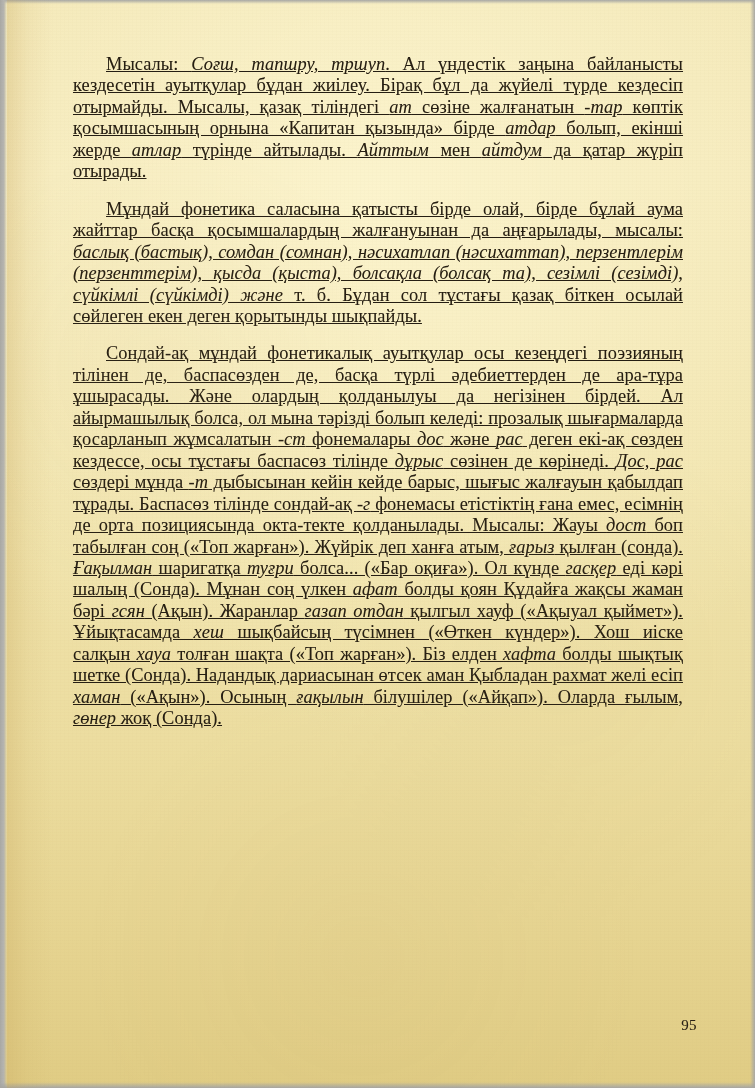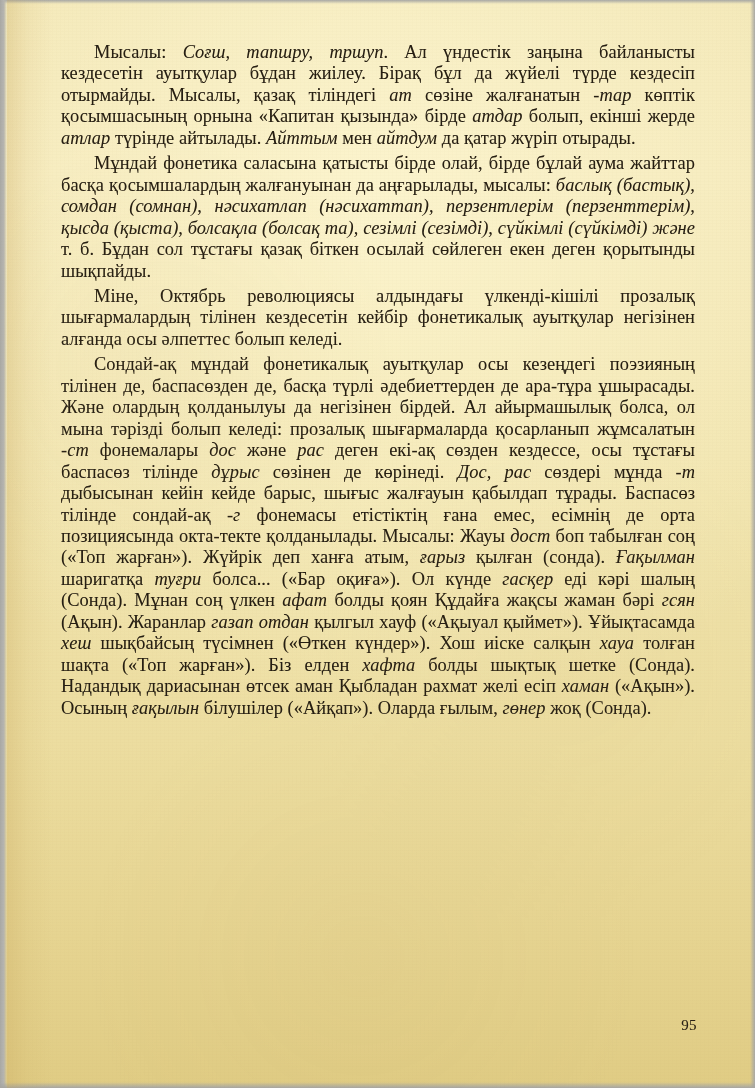--- a/index.html
+++ b/index.html
@@ -65,23 +65,24 @@
     left: 57px;
     top: 38px;
     width: 642px;
     font-size: 18.4px;
     line-height: 21.45px;
     text-align: justify;
     text-justify: inter-word;
     letter-spacing: .05px;
   }
   p.para {
-    margin: 4px;
+    margin: 16px;
     text-indent: 33px;
     hyphens: manual;
+    text-decoration: underline;
   }
   .i { font-style: italic; }
   #folio {
     position: absolute;
     right: 58px;
     bottom: 54px;
     font-size: 15px;
     letter-spacing: .4px;
     color: #2a2216;
   }
@@ -97,20 +98,19 @@
 
   <div id="edge-top"></div>
   <div id="edge-left"></div>
   <div id="edge-right"></div>
   <div id="edge-bottom"></div>
   <div id="gutter"></div>
 
   <div id="textblock">
       <p class="para"><span>Мысалы: </span><span class="i">Соғш, тапшру, тршуп</span><span>. Ал үндестік заңына байланысты кездесетін ауытқулар бұдан  жиілеу. Бірақ бұл да жүйелі түрде кездесіп отырмайды. Мысалы, қазақ тіліндегі </span><span class="i">ат</span><span> сөзіне жалғанатын </span><span class="i">-тар</span><span> көптік қосымшасының орнына «Капитан қызында» бірде </span><span class="i">атдар</span><span> болып, екінші жерде </span><span class="i">атлар</span><span> түрінде  айтылады. </span><span class="i">Айттым</span><span> мен </span><span class="i">айтдум</span><span> да қатар жүріп отырады.</span></p>
       <p class="para"><span>Мұндай фонетика саласына қатысты бірде  олай, бірде бұлай аума жайттар басқа қосымшалардың жалғануынан да аңғарылады, мысалы: </span><span class="i">баслық (бастық), сомдан (сомнан), нәсихатлап (нәсихаттап), перзентлерім (перзенттерім), қысда (қыста), болсақла (болсақ та), сезімлі (сезімді), сүйкімлі (сүйкімді) және</span><span> т. б. Бұдан сол тұстағы қазақ біткен осылай сөйлеген екен деген қорытынды шықпайды.</span></p>
-      <p class="para"><span>Міне, Октябрь революциясы алдындағы үлкенді-кішілі прозалық шығармалардың тілінен  кездесетін кейбір фонетикалық ауытқулар негізінен алғанда осы әлпеттес болып келеді.</span></p>
       <p class="para"><span>Сондай-ақ мұндай фонетикалық ауытқулар осы кезеңдегі поэзияның тілінен де, баспасөзден де, басқа түрлі әдебиеттерден де ара-тұра ұшырасады. Және олардың қолданылуы да негізінен бірдей. Ал айырмашылық болса, ол мына тәрізді  болып келеді:  прозалық шығармаларда қосарланып жұмсалатын </span><span class="i">-ст</span><span>  фонемалары </span><span class="i">дос</span><span> және </span><span class="i">рас</span><span> деген екі-ақ сөзден кездессе,  осы тұстағы баспасөз тілінде  </span><span class="i">дұрыс</span><span> сөзінен  де көрінеді. </span><span class="i">Дос, рас</span><span> сөздері мұнда </span><span class="i">-т</span><span> дыбысынан кейін кейде барыс, шығыс жалғауын қабылдап тұрады. Баспасөз тілінде сондай-ақ </span><span class="i">-г</span><span> фонемасы етістіктің ғана емес, есімнің де орта  позициясында  окта-текте  қолданылады. Мысалы: Жауы </span><span class="i">дост</span><span> боп табылған соң («Топ жарған»). Жүйрік деп ханға атым, </span><span class="i">ғарыз</span><span> қылған (сонда). </span><span class="i">Ғақылман</span><span> шаригатқа </span><span class="i">туғри</span><span> болса... («Бар оқиға»). Ол күнде </span><span class="i">гасқер</span><span> еді кәрі шалың (Сонда). Мұнан соң үлкен </span><span class="i">афат</span><span> болды қоян Құдайға жақсы жаман бәрі </span><span class="i">гсян</span><span> (Ақын). Жаранлар </span><span class="i">газап отдан</span><span> қылгыл хауф  («Ақыуал қыймет»). Ұйықтасамда </span><span class="i">хеш</span><span> шықбайсың түсімнен («Өткен күндер»). Хош иіске салқын </span><span class="i">хауа</span><span> толған шақта («Топ жарған»). Біз елден </span><span class="i">хафта</span><span> болды шықтық шетке (Сонда). Надандық дариасынан өтсек аман Қыбладан рахмат желі есіп </span><span class="i">хаман</span><span> («Ақын»). Осының </span><span class="i">ғақылын</span><span> білушілер («Айқап»). Оларда ғылым, </span><span class="i">гөнер</span><span> жоқ (Сонда).</span></p>
     </div>
 
   <div id="folio">95</div>
 
   <div id="grain"></div>
 </div>
 
 </body></html>

